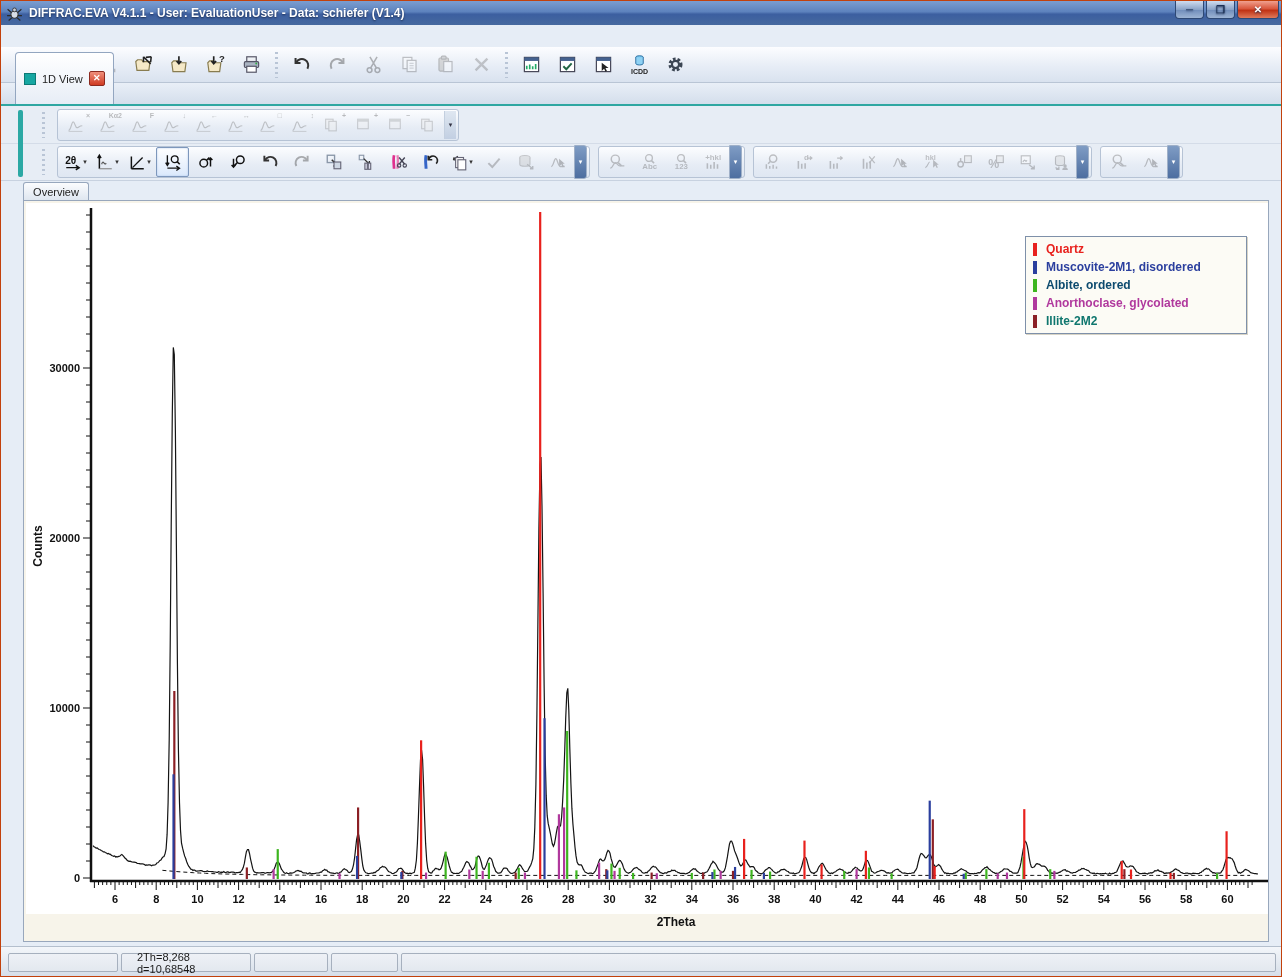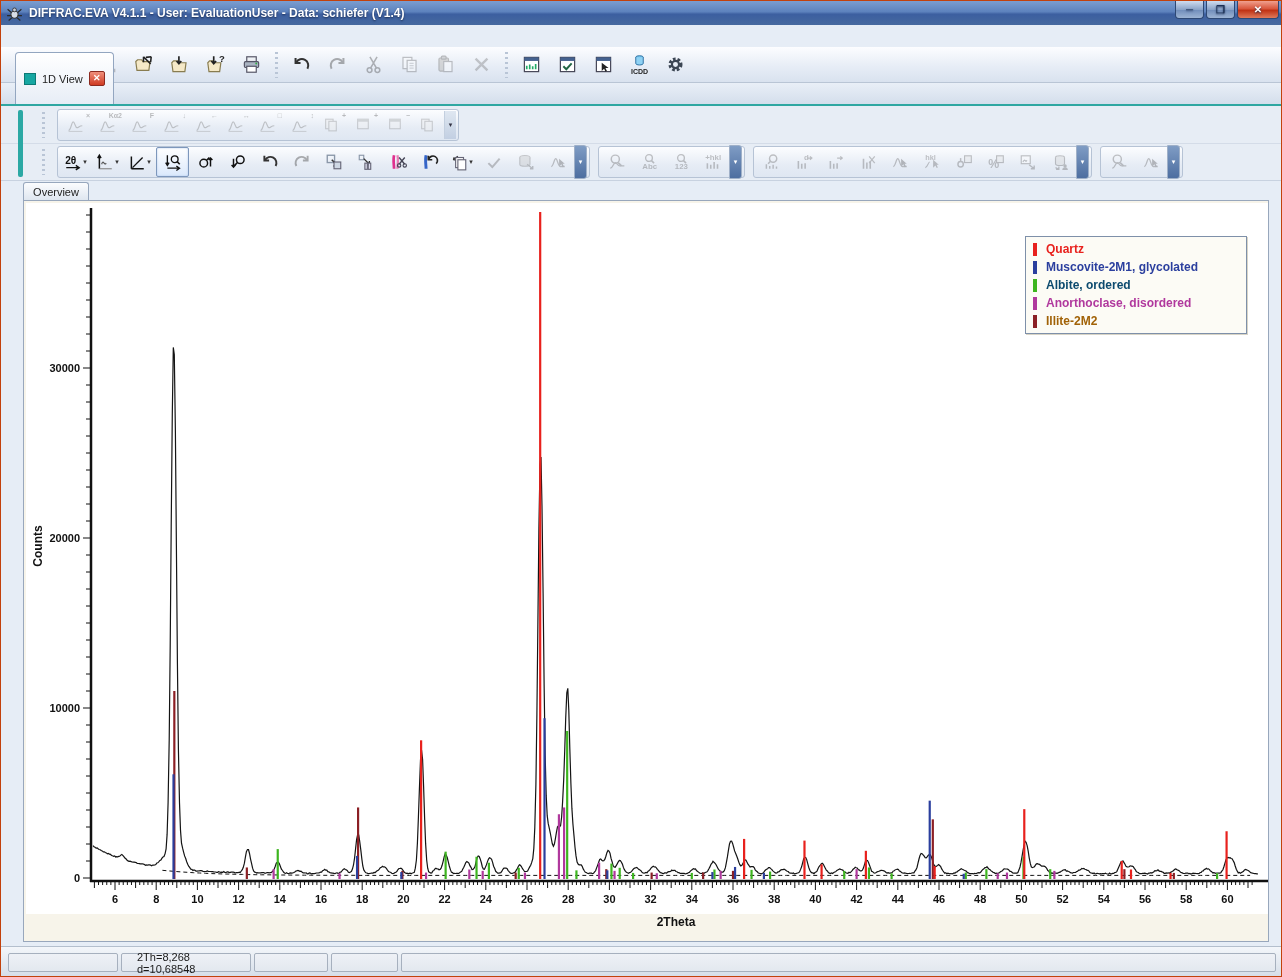--- a/index.html
+++ b/index.html
@@ -1026,33 +1026,33 @@
         <text x="652" y="725" text-anchor="middle" font-size="12" font-weight="bold" fill="#111" font-family="Liberation Sans, sans-serif">2Theta</text>
         <text x="18" y="345" text-anchor="middle" font-size="12" font-weight="bold" fill="#111" font-family="Liberation Sans, sans-serif" transform="rotate(-90 18 345)">Counts</text>
       </svg>
     <div id="legend">
         <div class="legitem">
           <span class="legbar" style="background: rgb(232, 33, 29);"></span>
           <span style="color: rgb(232, 33, 29);">Quartz</span>
         </div>
         <div class="legitem">
           <span class="legbar" style="background: rgb(43, 63, 158);"></span>
-          <span style="color: rgb(43, 63, 158);">Muscovite-2M1, glycolated</span>
+          <span style="color: rgb(43, 63, 158);">Muscovite-2M1, disordered</span>
         </div>
         <div class="legitem">
           <span class="legbar" style="background: rgb(61, 181, 31);"></span>
           <span style="color: #0c4a6e;">Albite, ordered</span>
         </div>
         <div class="legitem">
           <span class="legbar" style="background: rgb(176, 56, 157);"></span>
-          <span style="color: rgb(176, 56, 157);">Anorthoclase, disordered</span>
+          <span style="color: rgb(176, 56, 157);">Anorthoclase, glycolated</span>
         </div>
         <div class="legitem">
           <span class="legbar" style="background: rgb(139, 31, 36);"></span>
-          <span style="color: #a16207;">Illite-2M2</span>
+          <span style="color: #0f766e;">Illite-2M2</span>
         </div>
       </div>
   </div>
 
   <div id="statusbar" class="abs">
       <div class="statseg" style="left: 7px; width: 110px;"></div>
       <div class="statseg" style="left: 120px; width: 130px;">2Th=8,268  d=10,68548</div>
       <div class="statseg" style="left: 253px; width: 74px;"></div>
       <div class="statseg" style="left: 330px; width: 67px;"></div>
       <div class="statseg" style="left: 400px; width: 875px;"></div>

